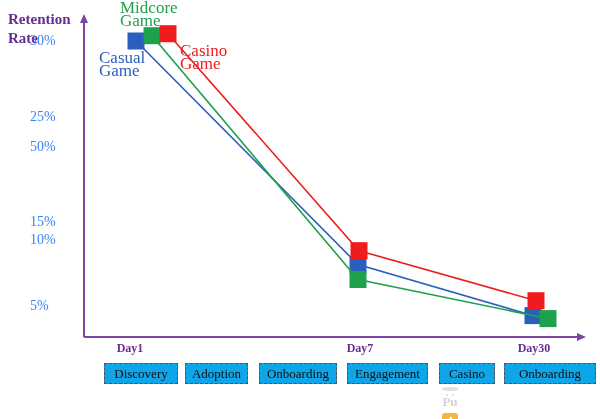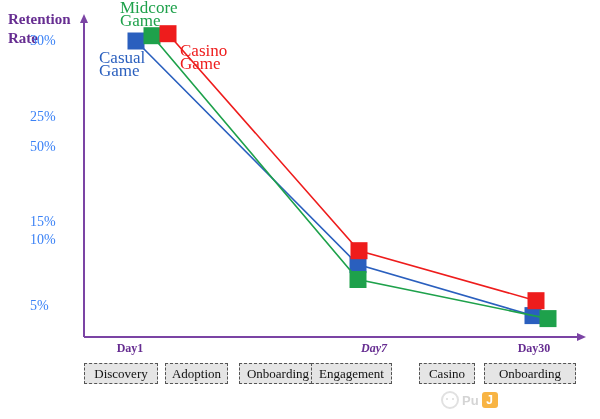--- a/index.html
+++ b/index.html
@@ -49,33 +49,35 @@
   }
   .funnel-box {
     position: absolute;
     top: 363px;
     height: 19px;
     line-height: 19px;
     border: 1px dashed #555;
     text-align: center;
     font-size: 13px;
     color: #111;
-    background: #e5e5e5;
+    background: #0ea5e9;
     box-sizing: content-box;
+    margin-left: 20px;
   }
   .watermark {
     position: absolute;
     left: 441px;
     top: 387px;
     height: 26px;
     display: flex;
     align-items: center;
     gap: 3px;
     opacity: 0.85;
-    font-family: Liberation Sans, sans-serif;
+    font-family: Liberation Serif, serif;
+    flex-direction: column;
   }
   .wm-face {
     width: 14px; height: 14px;
     border: 2px solid #dcdcdc;
     border-radius: 50%;
     position: relative;
   }
   .wm-face::before, .wm-face::after {
     content: "";
     position: absolute;
@@ -135,33 +137,33 @@
   <div id="yticks">
       <div class="y-tick" style="top: 33px;">30%</div>
       <div class="y-tick" style="top: 86px; margin-top: 23px;">25%</div>
       <div class="y-tick" style="top: 139px;">50%</div>
       <div class="y-tick" style="top: 192px; margin-top: 22px;">15%</div>
       <div class="y-tick" style="top: 232px;">10%</div>
       <div class="y-tick" style="top: 298px;">5%</div>
     </div>
   <div id="xcats">
       <div class="x-cat" style="left: 90px;">Day1</div>
-      <div class="x-cat" style="left: 334px; font-style: italic;">Day7</div>
+      <div class="x-cat" style="left: 320px;">Day7</div>
       <div class="x-cat" style="left: 494px;">Day30</div>
     </div>
   <div id="legend">
       <div class="legend-label" style="left: 99px; top: 51px; color: rgb(42, 95, 190);">Casual Game</div>
       <div class="legend-label" style="left: 120px; top: 1px; color: rgb(30, 161, 75);">Midcore Game</div>
       <div class="legend-label" style="left: 180px; top: 12px; color: rgb(238, 28, 28); margin-top: 32px;">Casino Game</div>
     </div>
   <div id="funnel">
       <div class="funnel-box" style="left: 84px; width: 72px; border-color: rgb(85, 85, 85);">Discovery</div>
       <div class="funnel-box" style="left: 165px; width: 61px; border-color: rgb(85, 85, 85);">Adoption</div>
       <div class="funnel-box" style="left: 239px; width: 76px; border-color: rgb(85, 85, 85);">Onboarding</div>
-      <div class="funnel-box" style="left: 311px; width: 79px; border-color: rgb(85, 85, 85);">Engagement</div>
+      <div class="funnel-box" style="left: 327px; width: 79px; border-color: rgb(85, 85, 85);">Engagement</div>
       <div class="funnel-box" style="left: 419px; width: 54px; border-color: rgb(85, 85, 85);">Casino</div>
       <div class="funnel-box" style="left: 484px; width: 90px; border-color: rgb(85, 85, 85);">Onboarding</div>
     </div>
 
   <div class="watermark">
     <span class="wm-face"></span>
     <span class="wm-prefix">Pu</span>
     <span class="wm-logo">J</span>
   </div>
 

